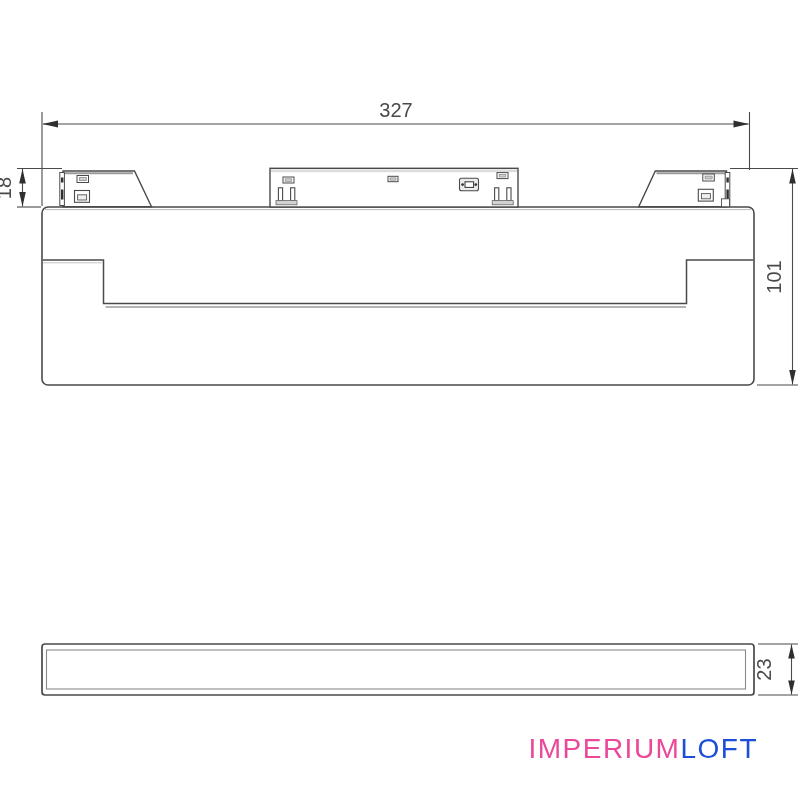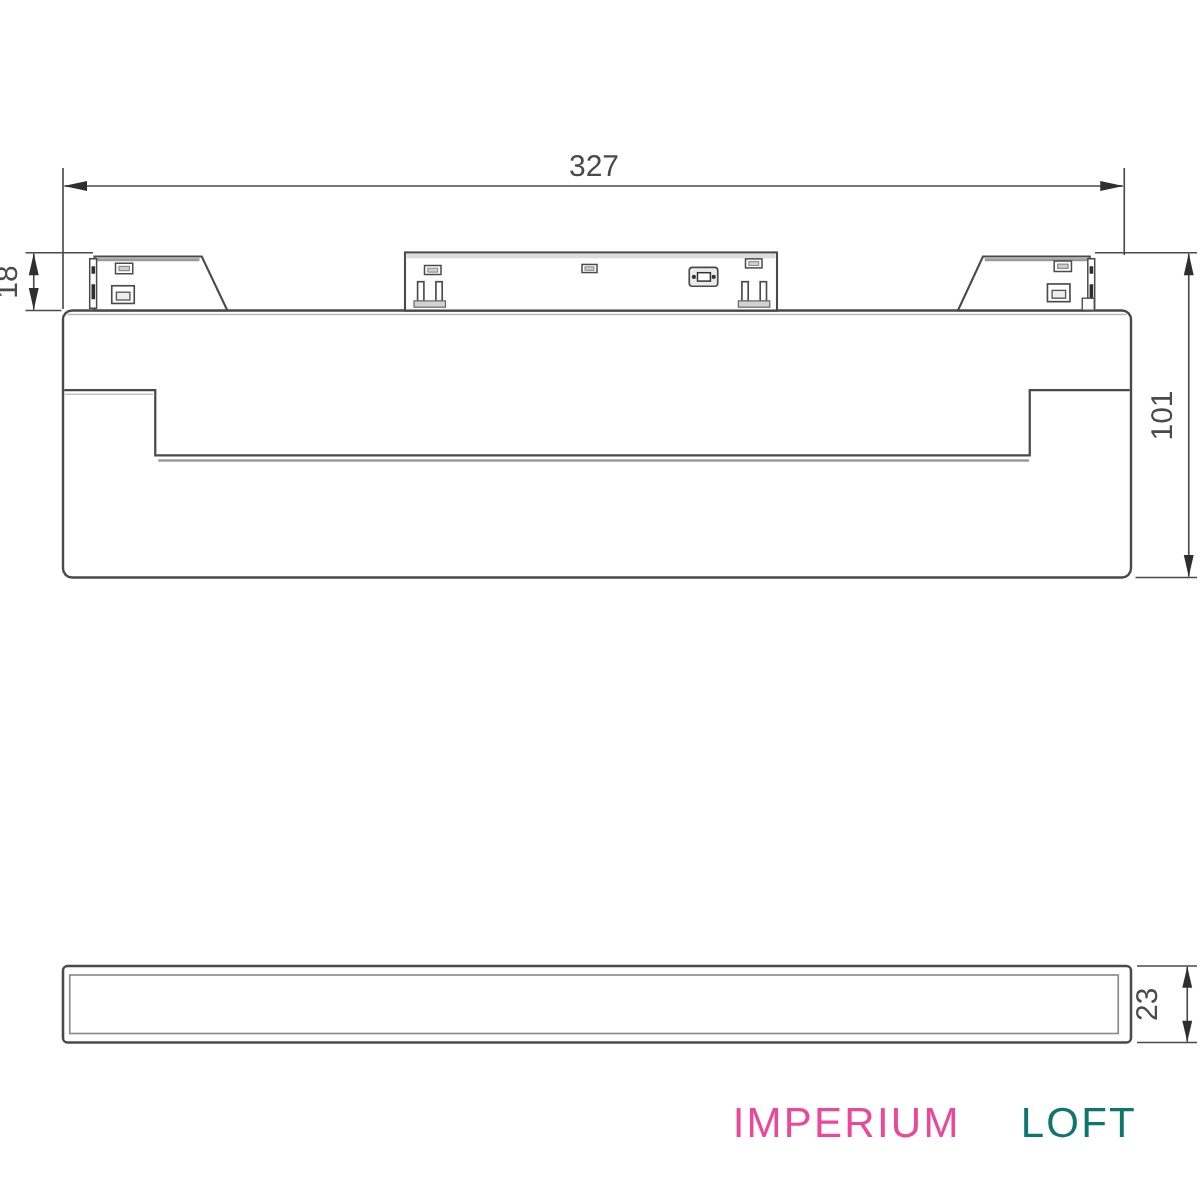--- a/index.html
+++ b/index.html
@@ -135,16 +135,16 @@
     <line x1="758" y1="695" x2="798" y2="695"></line>
     <line x1="791.5" y1="644.5" x2="791.5" y2="694.5"></line>
     <polygon points="791.5,644.5 788.2,658.5 794.8,658.5" fill="#2f2f2f" stroke="none"></polygon>
     <polygon points="791.5,694.5 788.2,680.5 794.8,680.5" fill="#2f2f2f" stroke="none"></polygon>
   </g>
   <text text-anchor="middle" transform="translate(771,669.5) rotate(-90)">23</text>
 
 </svg>
 
 <div class="logo">
-  <span style="color: #ec4899;">IMPERIUM</span><span style="color: #0f766e; margin-left: 40px;">LOFT</span>
+  <span style="color: #ec4899;">IMPERIUM</span><span style="color: #1d4ed8;">LOFT</span>
 </div>
 
 </div>
 
 </body></html>

